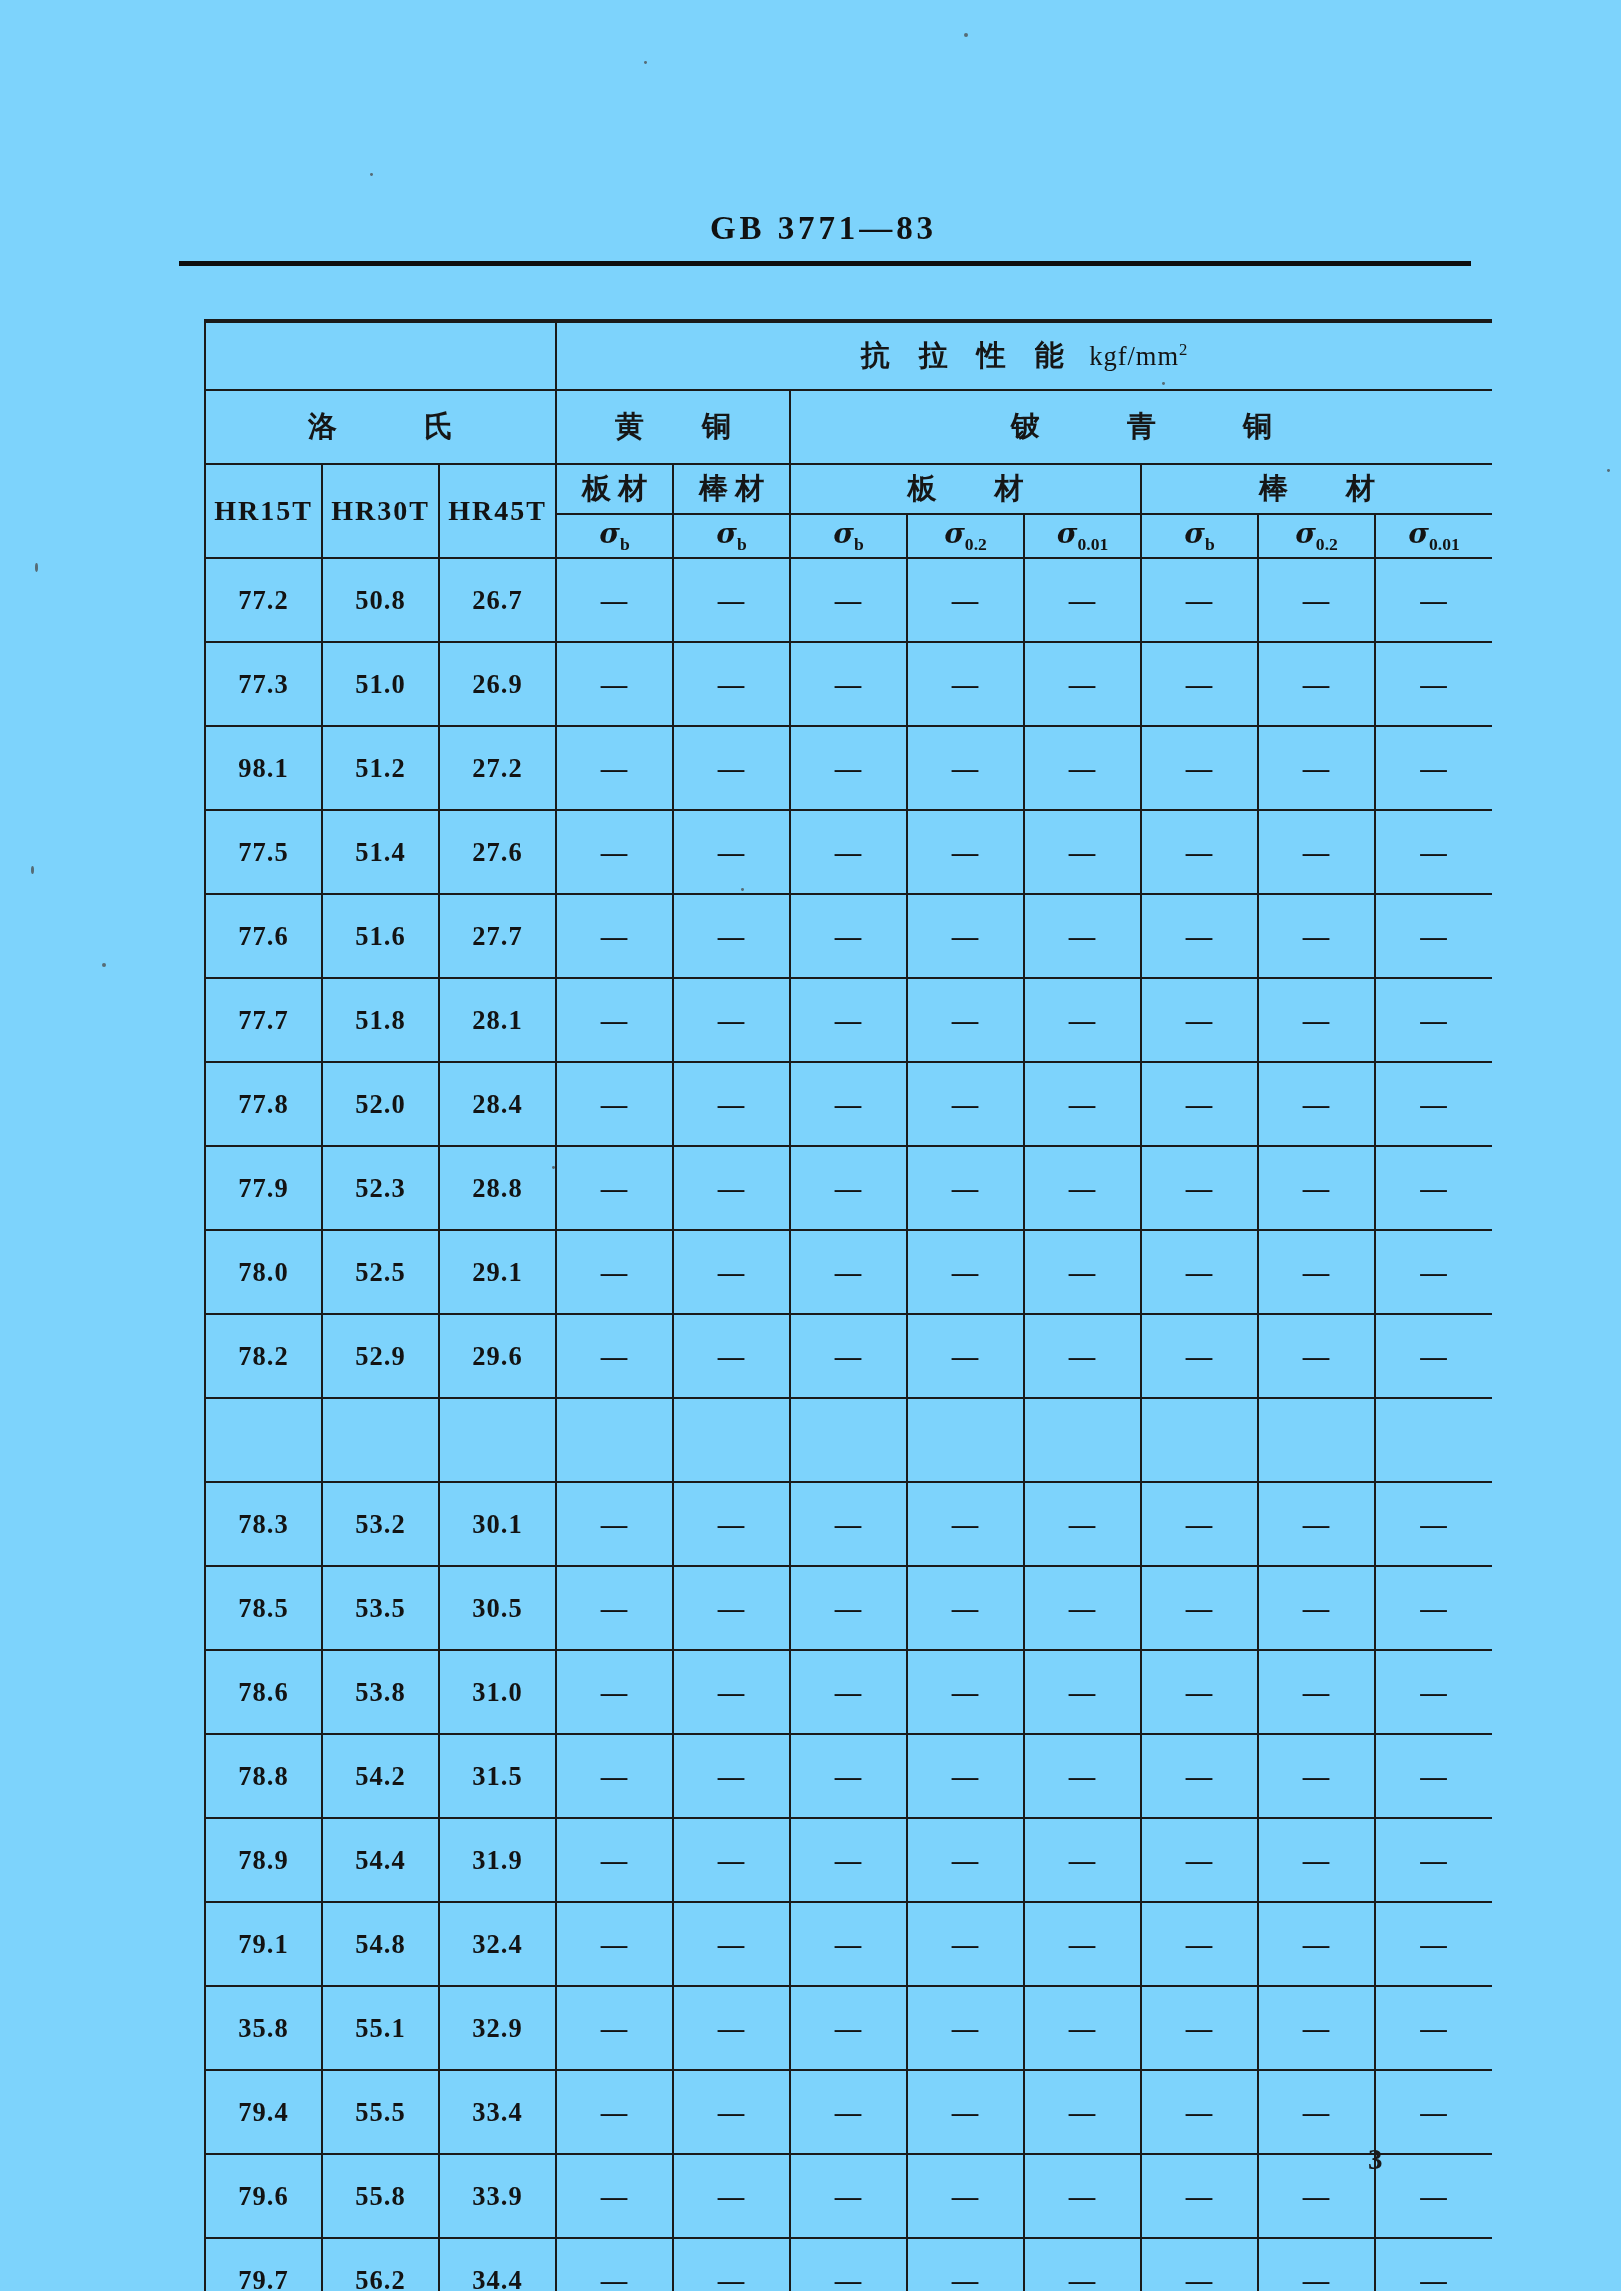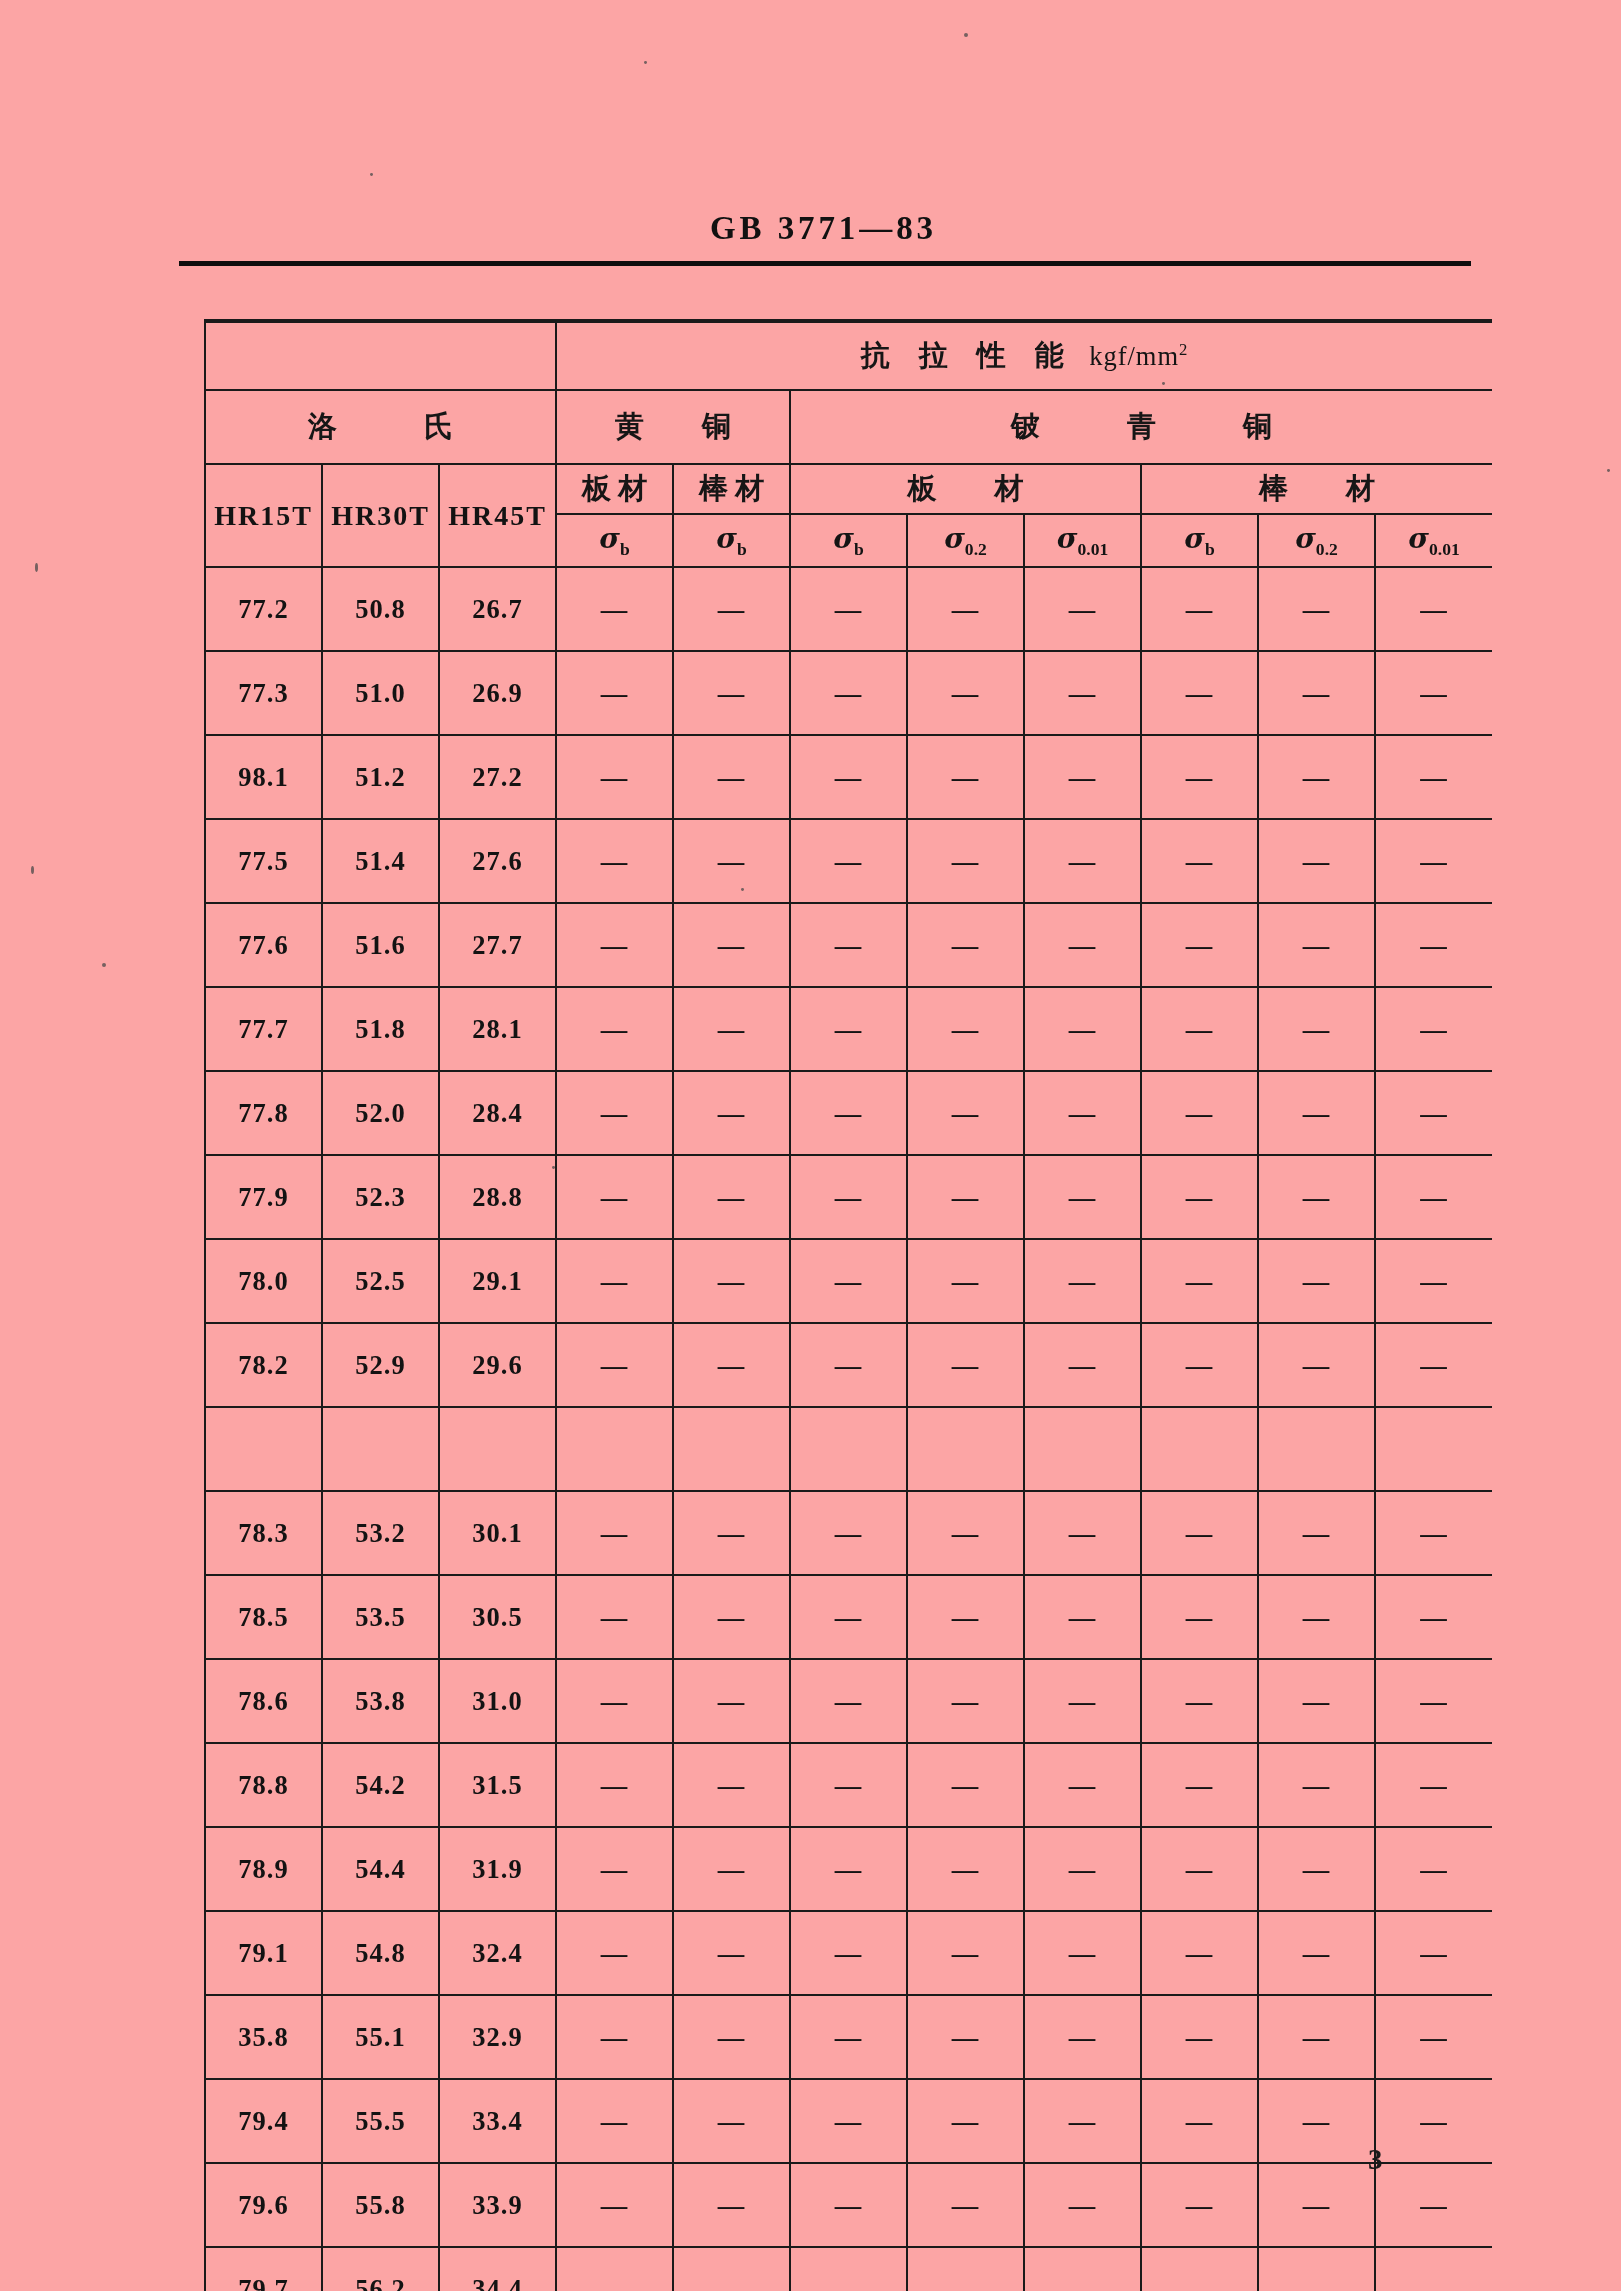--- a/index.html
+++ b/index.html
@@ -1,19 +1,19 @@
 <!DOCTYPE html>
 <html><head>
 <meta charset="utf-8">
 <style>
   html,body{margin:0;padding:0;background:#e8e8e6;}
   .page{
     position:relative;
     width:1621px;height:2292px;
-    background:#fca5a5;
+    background:#7dd3fc;
     font-family:"Liberation Serif","DejaVu Serif",serif;
     color:#141414;
     overflow:hidden;
   }
   .doc-title{
     position:absolute;
     top:210px;left:182px;width:1283px;
     text-align:center;
     font-size:33px;font-weight:700;
     letter-spacing:3.9px;
@@ -45,21 +45,21 @@
   table.conv tr td:last-child{border-right:none;}
   table.conv td:first-child{border-left-width:2.9px;}
   table.conv thead tr:first-child td{border-top-width:4.9px;}
   table.conv tbody tr:last-child td{border-bottom-width:2.9px;}
   
   tr.hvy td{border-bottom-width:2.9px;}
   
   tr.h-r1{height:69px;}
   tr.h-r2{height:74px;}
   tr.h-r3{height:50px;}
-  tr.h-r4{height:53px;}
+  tr.h-r4{height:44px;}
   tbody tr{height:84px;}
   
   .cjk{
     font-size:29px;font-weight:600;color:#161616;
   }
   .unit{
     font-size:26.5px;font-weight:500;margin-left:25.5px;letter-spacing:1px;
   }
   .unit sup{font-size:16.7px;}
   .hr-lbl{

